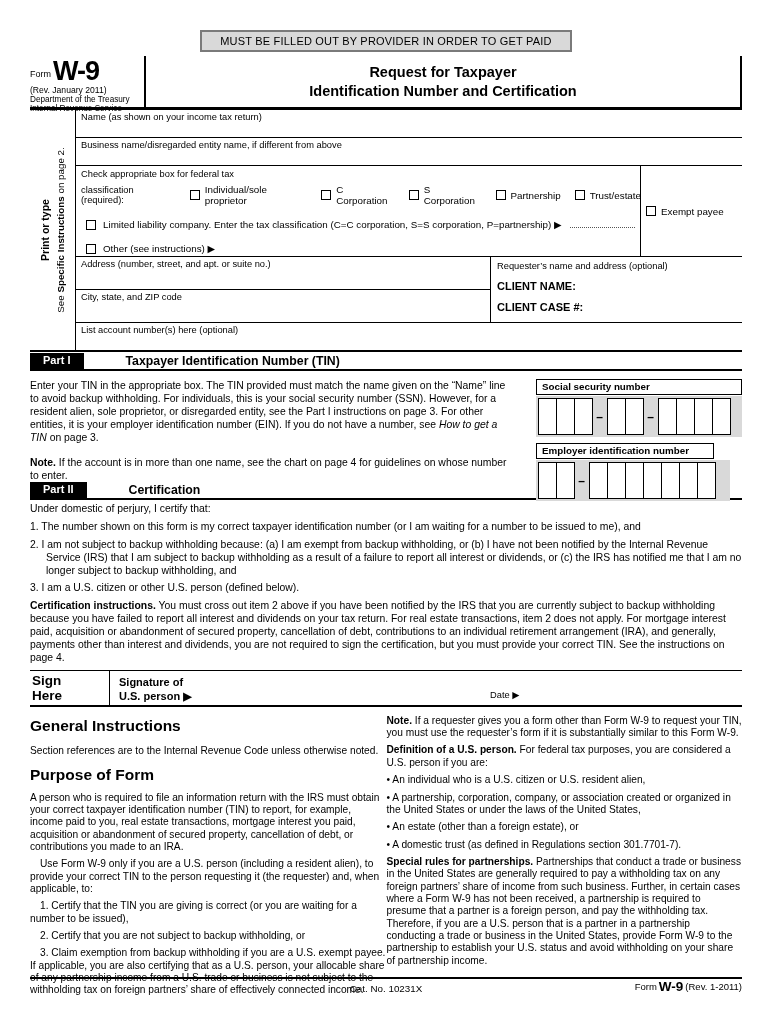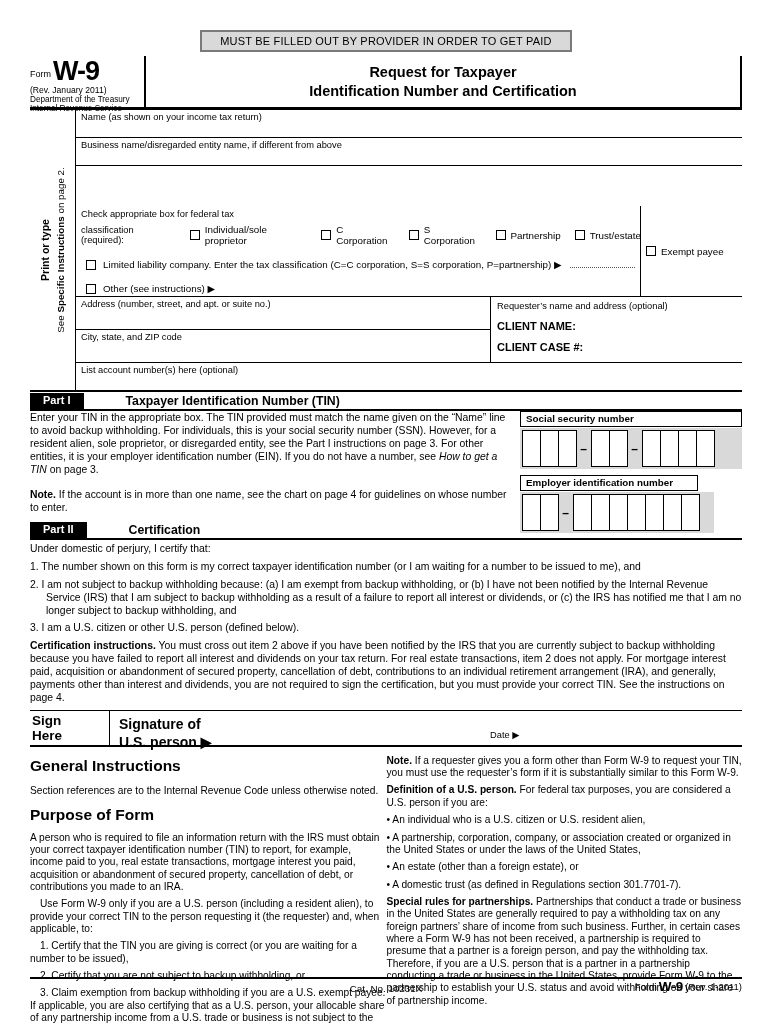--- a/index.html
+++ b/index.html
@@ -30,21 +30,21 @@
   .sidebar { width:45px; position:relative; }
   .sidebar-rot { position:absolute; top:50%; left:50%; transform:translate(-50%,-50%) rotate(-90deg);
     white-space:nowrap; text-align:center; font-size:9.8px; line-height:1.5; }
   .sidebar-rot .b1 { font-weight:bold; font-size:10.5px; }
   .fields { flex:1; border-left:1px solid #000; }
   .lab { font-size:9.3px; padding:2px 0 0 5px; }
   .frow { border-bottom:1px solid #000; }
   .r-name, .r-biz { height:28px; }
   
   .r-class { height:91px; position:relative; }
-  .class-main { width:565px; padding:3px 0 0 5px; font-size:9.3px;margin-top:40px; }
+  .class-main { width:565px; padding:3px 0 0 5px; font-size:9.3px; }
   .class-line2 { display:flex; align-items:center; margin-top:5px; font-size:9.3px; }
   .cbitem { display:flex; align-items:center; margin-left:14px; font-size:9.8px; }
   .cb { display:inline-block; width:10px; height:10px; border:1px solid #000; background:#fff; margin-right:5px; flex:none; }
   .llc-line { display:flex; align-items:flex-end; margin:12px 0 0 5px; font-size:9.8px; }
   .llc-line .cb, .other-line .cb { margin-right:7px; }
   .dotted { flex:1; border-bottom:1.5px dotted #555; margin:0 6px 2px 8px; height:10px; }
   .other-line { display:flex; align-items:center; margin:13px 0 0 5px; font-size:9.8px; }
   .exempt-cell { position:absolute; right:0; top:0; bottom:0; width:102px; border-left:1px solid #000;
     display:flex; align-items:center; padding-left:5px; font-size:9.8px; }
   .exempt-cell .cb { margin-right:5px; }
@@ -54,40 +54,40 @@
   .addr-cell { height:33px; border-bottom:1px solid #000; }
   .city-cell { flex:1; }
   .req-cell { flex:1; border-left:1px solid #000; padding:2px 0 0 6px; }
   .client-line { font-size:11px; font-weight:bold; margin-top:9px; }
   .r-account { height:27px; border-bottom:none; }
   
   .part-bar { display:flex; align-items:center; border-bottom:2px solid #000; height:19px; }
   .part-box { background:#000; color:#fff; font-weight:bold; font-size:11px; padding:1.5px 13px 2.5px 13px; }
   .part-title { font-weight:bold; font-size:12.3px; margin-left:42px; }
   
-  .tin { display:flex; padding-top:0; height:110px; }
+  .tin { display:flex; padding-top:8px; height:110px;gap:16px; }
   .tin-left { width:490px; padding-right:10px; font-size:10.4px; line-height:1.26; }
   .tin-note { margin-top:11px; }
   .tin-right { flex:1; }
   .numbox-label { border:1px solid #000; font-size:9.8px; font-weight:bold; padding:1px 0 2px 5px; background:#fff; }
   .digitrow { display:flex; align-items:center; background:#d9d9d9; padding:2px 3px 2px 2px; margin-top:1px; }
   .cellgrp { display:flex; }
   .cell { width:19px; height:37px; background:#fff; border:1px solid #000; margin-right:-1px; }
   .dash { width:15px; text-align:center; font-weight:bold; font-size:12px; flex:none; }
   .ein-label { width:178px; }
   .ein-row { width:194px; }
   .gap6 { height:6px; }
   
   .cert { padding-top:3px; font-size:10.4px; line-height:1.24; }
   .cert p { margin-bottom:5px; }
   .hang { padding-left:16px; text-indent:-16px; }
   
   .signrow { display:flex; border-top:1px solid #000; border-bottom:2.5px solid #000; height:37px; position:relative; margin-top:2px; }
   .sign-here { width:80px; font-size:13.5px; font-weight:bold; line-height:1.15; padding:2px 0 0 2px; border-right:1px solid #000; }
-  .sig-label { font-size:14px; font-weight:bold; line-height:1.3; padding:4px 0 0 9px; }
+  .sig-label { font-size:11px; font-weight:bold; line-height:1.3; padding:4px 0 0 9px; }
   .date-label { position:absolute; left:460px; bottom:5px; font-size:9.3px; font-weight:normal; }
   .sig-input { position:absolute; left:120px; right:290px; top:6px; bottom:4px; }
   .date-input { position:absolute; left:500px; right:10px; top:6px; bottom:4px; }
   
   .instr { display:flex; gap:1px; padding-top:8px; font-size:10.2px; line-height:1.21; }
   .icol { flex:1; }
   .h1 { font-size:15.5px; font-weight:bold; margin:2px 0 9px 0; }
   .h1b { font-size:15.5px; font-weight:bold; margin:9px 0 7px 0; }
   .instr p { margin-bottom:5px; }
   .ind { text-indent:10px; }

